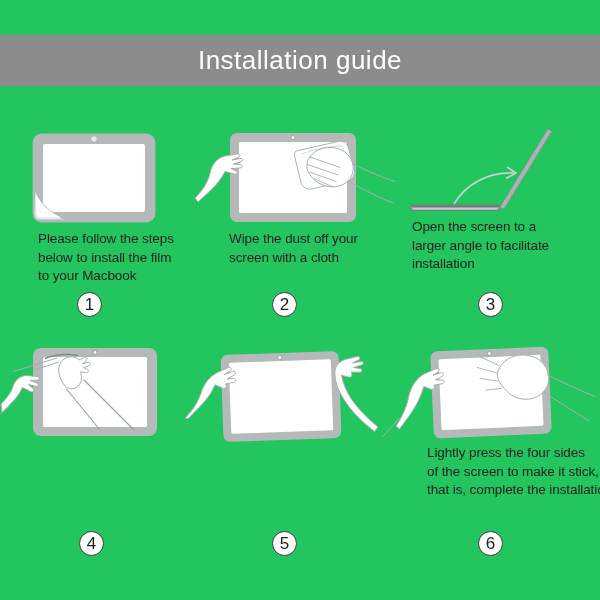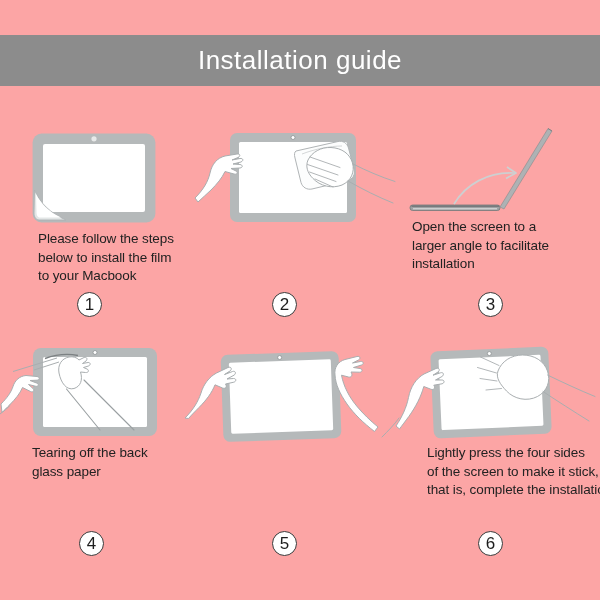--- a/index.html
+++ b/index.html
@@ -1,18 +1,18 @@
 <!DOCTYPE html>
 <html><head>
 <meta charset="utf-8">
 <style>
   html,body{margin:0;padding:0;background:#fff;}
   body{width:600px;height:600px;position:relative;overflow:hidden;
        font-family:"Liberation Sans",sans-serif;}
-  .canvas{position:absolute;inset:0;background:#fca5a5;}
+  .canvas{position:absolute;inset:0;background:#22c55e;}
   .header{position:absolute;left:0;top:35px;width:600px;height:51px;background:#8c8c8c;
           display:flex;align-items:center;justify-content:center;}
   .header .title{color:#fff;font-size:26px;letter-spacing:.5px;}
   .step{position:absolute;}
   .illu{position:absolute;}
   .illu svg{display:block;width:100%;height:100%;overflow:visible;}
   .caption{position:absolute;font-size:13.5px;line-height:18.5px;color:#222;
            white-space:pre-line;letter-spacing:-0.1px;}
   .num{position:absolute;width:23px;height:23px;border:1.4px solid #3a3a3a;border-radius:50%;
        display:flex;align-items:center;justify-content:center;
@@ -83,20 +83,22 @@
           <path d="M101 25 L143 15.5 C148 14.5 152 17 153.5 22 L159 43 C160.5 48.5 158 53 152.5 54.5 L117 63 C112 64 107.5 61.5 106 56.5 L100 32 C99 28.5 99.5 26 101 25 Z" fill="#fcfdfd" stroke="#b0b4b6" stroke-width="1" stroke-linejoin="round"></path>
           <path d="M107 28 C120 23 135 20 147 20" fill="none" stroke="#c9cdce" stroke-width="0.8"></path>
         </g>
         <g>
           <path d="M113 34 C117 26 126 21 136 21.5 C147 22 155 28 157.5 37 C160 46 156 55 147 59 C137 63 125 60 118 52.5 C112 46.5 110.5 40 113 34 Z" fill="#fff" stroke="#a9aeb0" stroke-width="1" stroke-linejoin="round"></path>
           <path d="M115 31 L145 41.5 M112.5 38.5 L143 49 M114.5 46 L141 55.5 M120 53 L138 61" fill="none" stroke="#a9aeb0" stroke-width="0.9" stroke-linecap="round"></path>
           <path d="M158 38 C172 45 186 51 200 55.5 M153 55 C168 63.5 183 71 198 77" fill="none" stroke="#a9aeb0" stroke-width="1" stroke-linecap="round"></path>
         </g>
       </svg>
     </div>
+    <div class="caption">Wipe the dust off your
+screen with a cloth</div>
     <div class="num">
         <span>2</span>
       </div>
   </div>
 
   <div class="step" id="s3">
     <div class="illu">
       <svg viewBox="0 0 175 92">
         <g>
           <rect x="2" y="81" width="90" height="5.5" rx="2.5" fill="#9ea1a3" stroke="#74787a" stroke-width="0.8"></rect>
@@ -136,22 +138,20 @@
         <g>
           <path d="M59 29 C57.5 21 61.5 14.5 69 13 C73 12.2 77 13.5 79 16 L84 13.5 C86.5 12.5 88 15 86 17 L82.5 19.5 L88 18.5 C90.5 18.2 91 21 88.5 22 L83.5 23.5 L87 25 C89.5 26.2 88.5 29 85.5 28.5 L80.5 28 C83 36 80.5 42.5 74 44.5 C66.5 46.5 61 39 59 29 Z" fill="#fff" stroke="#a9aeb0" stroke-width="1" stroke-linejoin="round"></path>
           <path d="M66.5 45 L100 86 M84 36 L134 86" fill="none" stroke="#9aa0a2" stroke-width="1.1" stroke-linecap="round"></path>
         </g>
         <g>
           <path d="M1 60 C7 54 11 48.5 13 42.5 C15 36 20 32 26 31.5 L37 32.5 C40 33 40 36 37 36.2 L30 36.5 L36.5 39 C39.5 40 38.5 43 35.5 42.2 L28.5 40.5 L33 44.5 C35 46.5 33 48.8 30.5 47.5 L22.5 43.5 C20 49.5 15.5 55 9.5 61 C7 63.5 4 66.5 2 68.5 Z" fill="#fff" stroke="#a9aeb0" stroke-width="1" stroke-linejoin="round"></path>
           <path d="M0 70 C4 67 7 64.5 10 61.5" fill="none" stroke="#a9aeb0" stroke-width="1" stroke-linecap="round"></path>
         </g>
       </svg>
     </div>
-    <div class="caption">Tearing off the back
-glass paper</div>
     <div class="num">
         <span>4</span>
       </div>
   </div>
 
   <div class="step" id="s5">
     <div class="illu">
       <svg viewBox="0 0 225 108">
         <g transform="rotate(-2 96 56)">
           <rect x="37" y="13" width="118" height="87" rx="7" fill="#b5b9ba"></rect>

